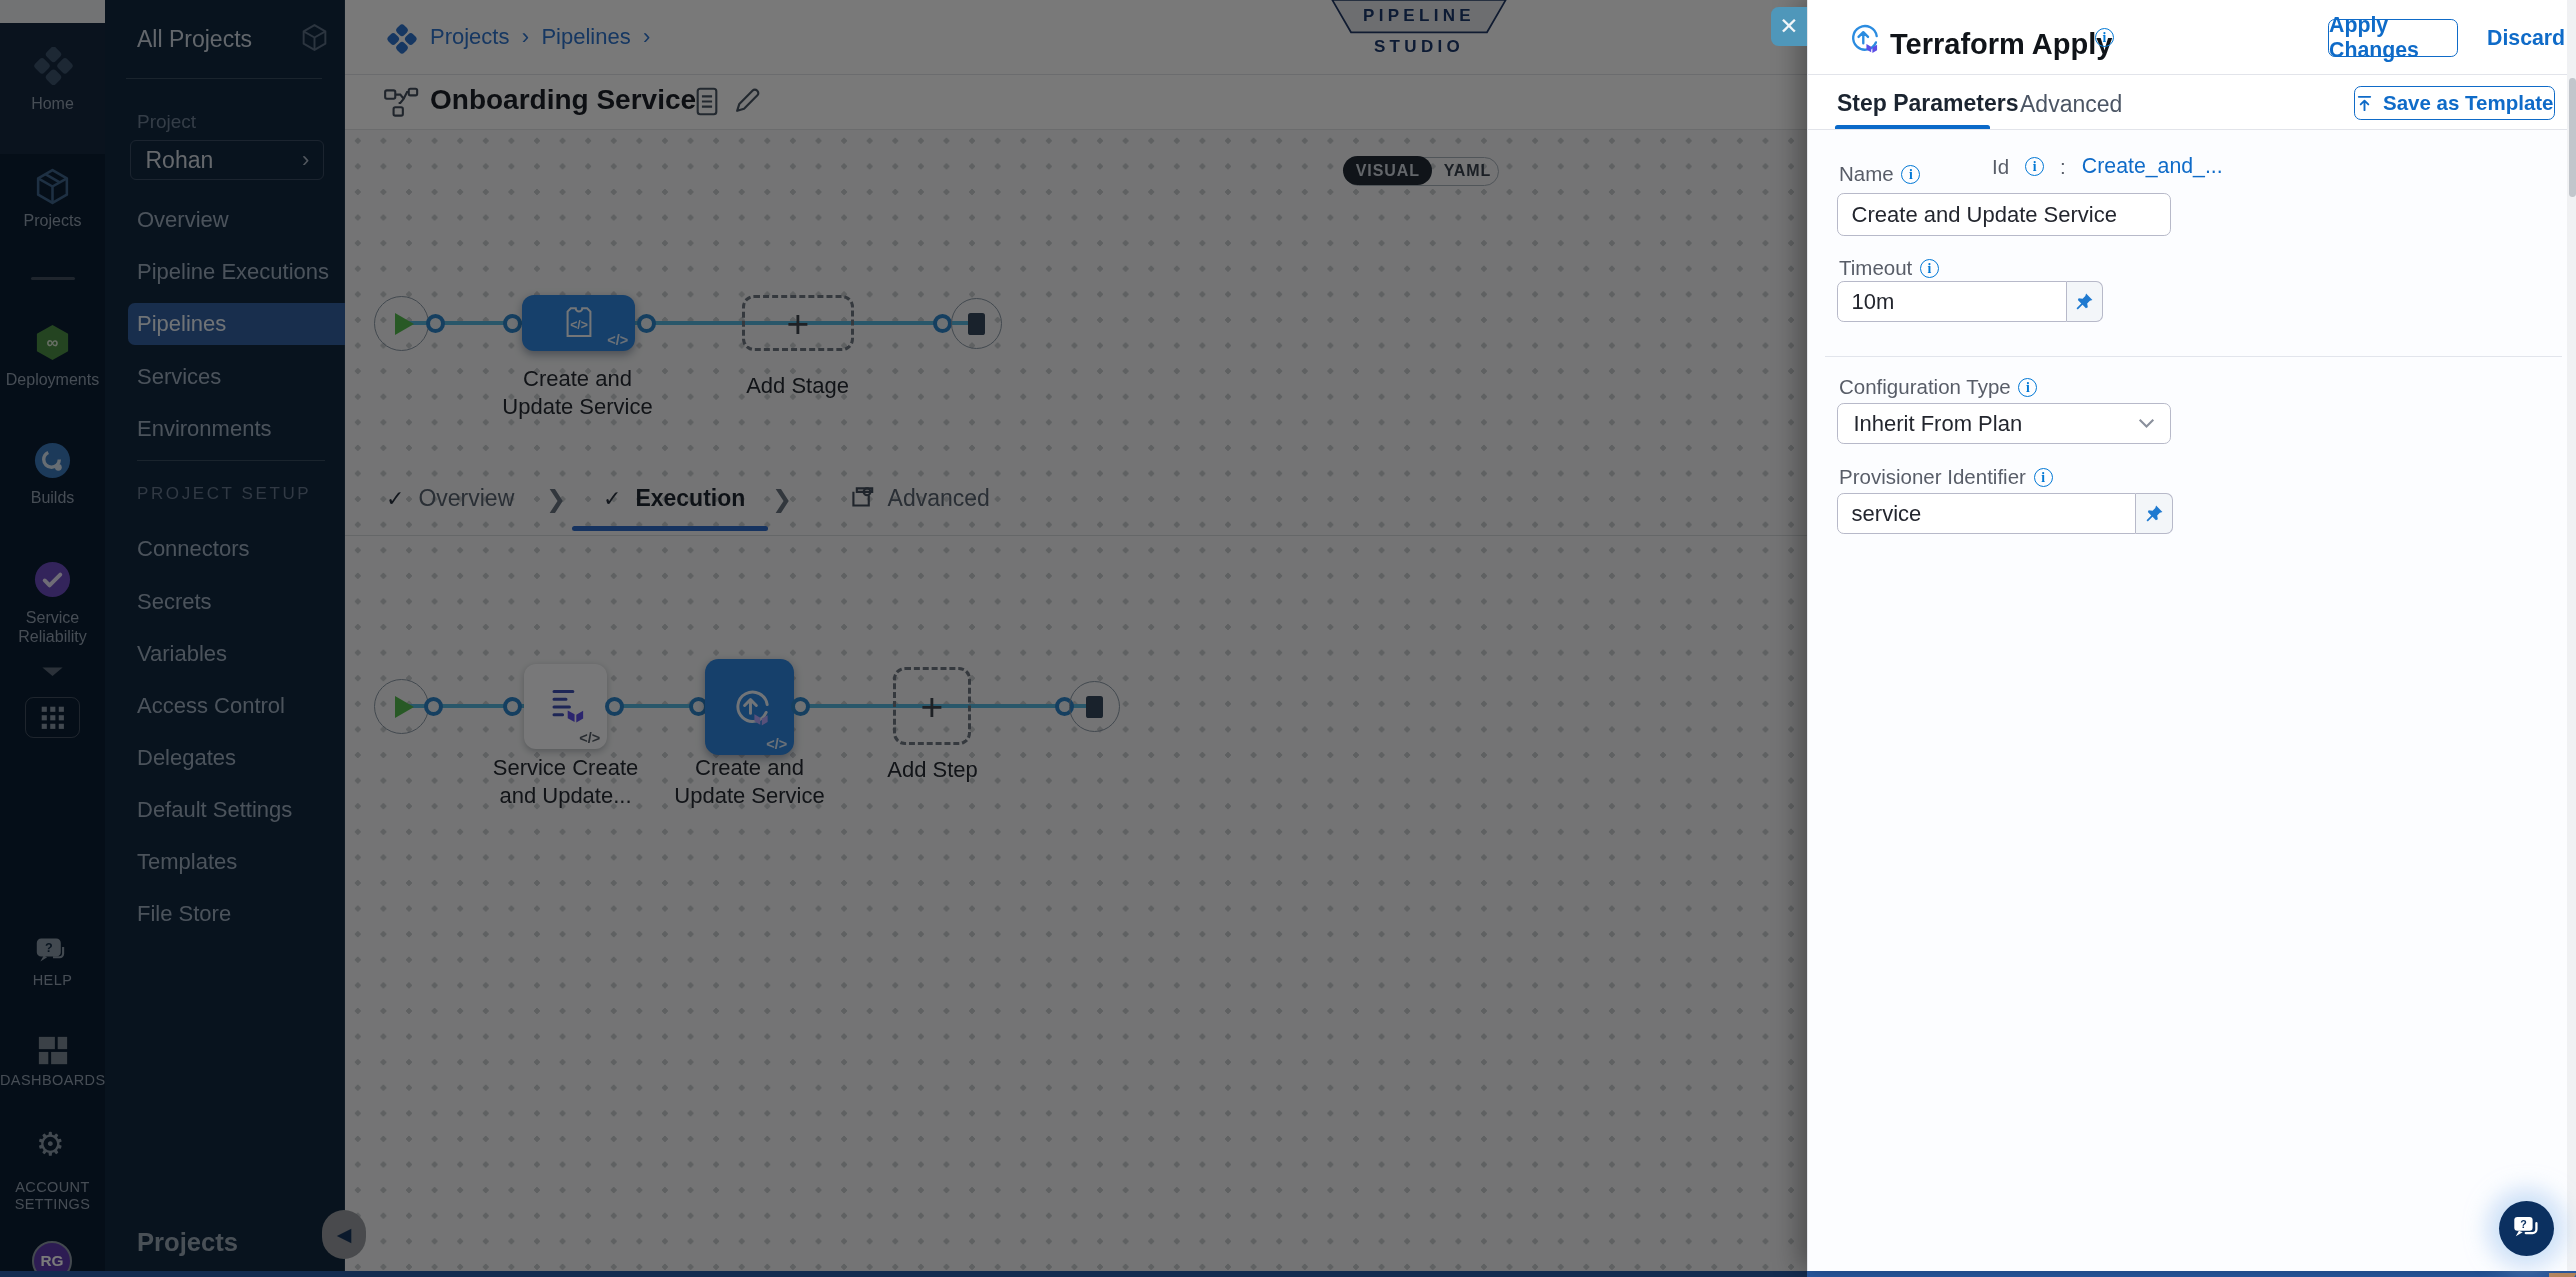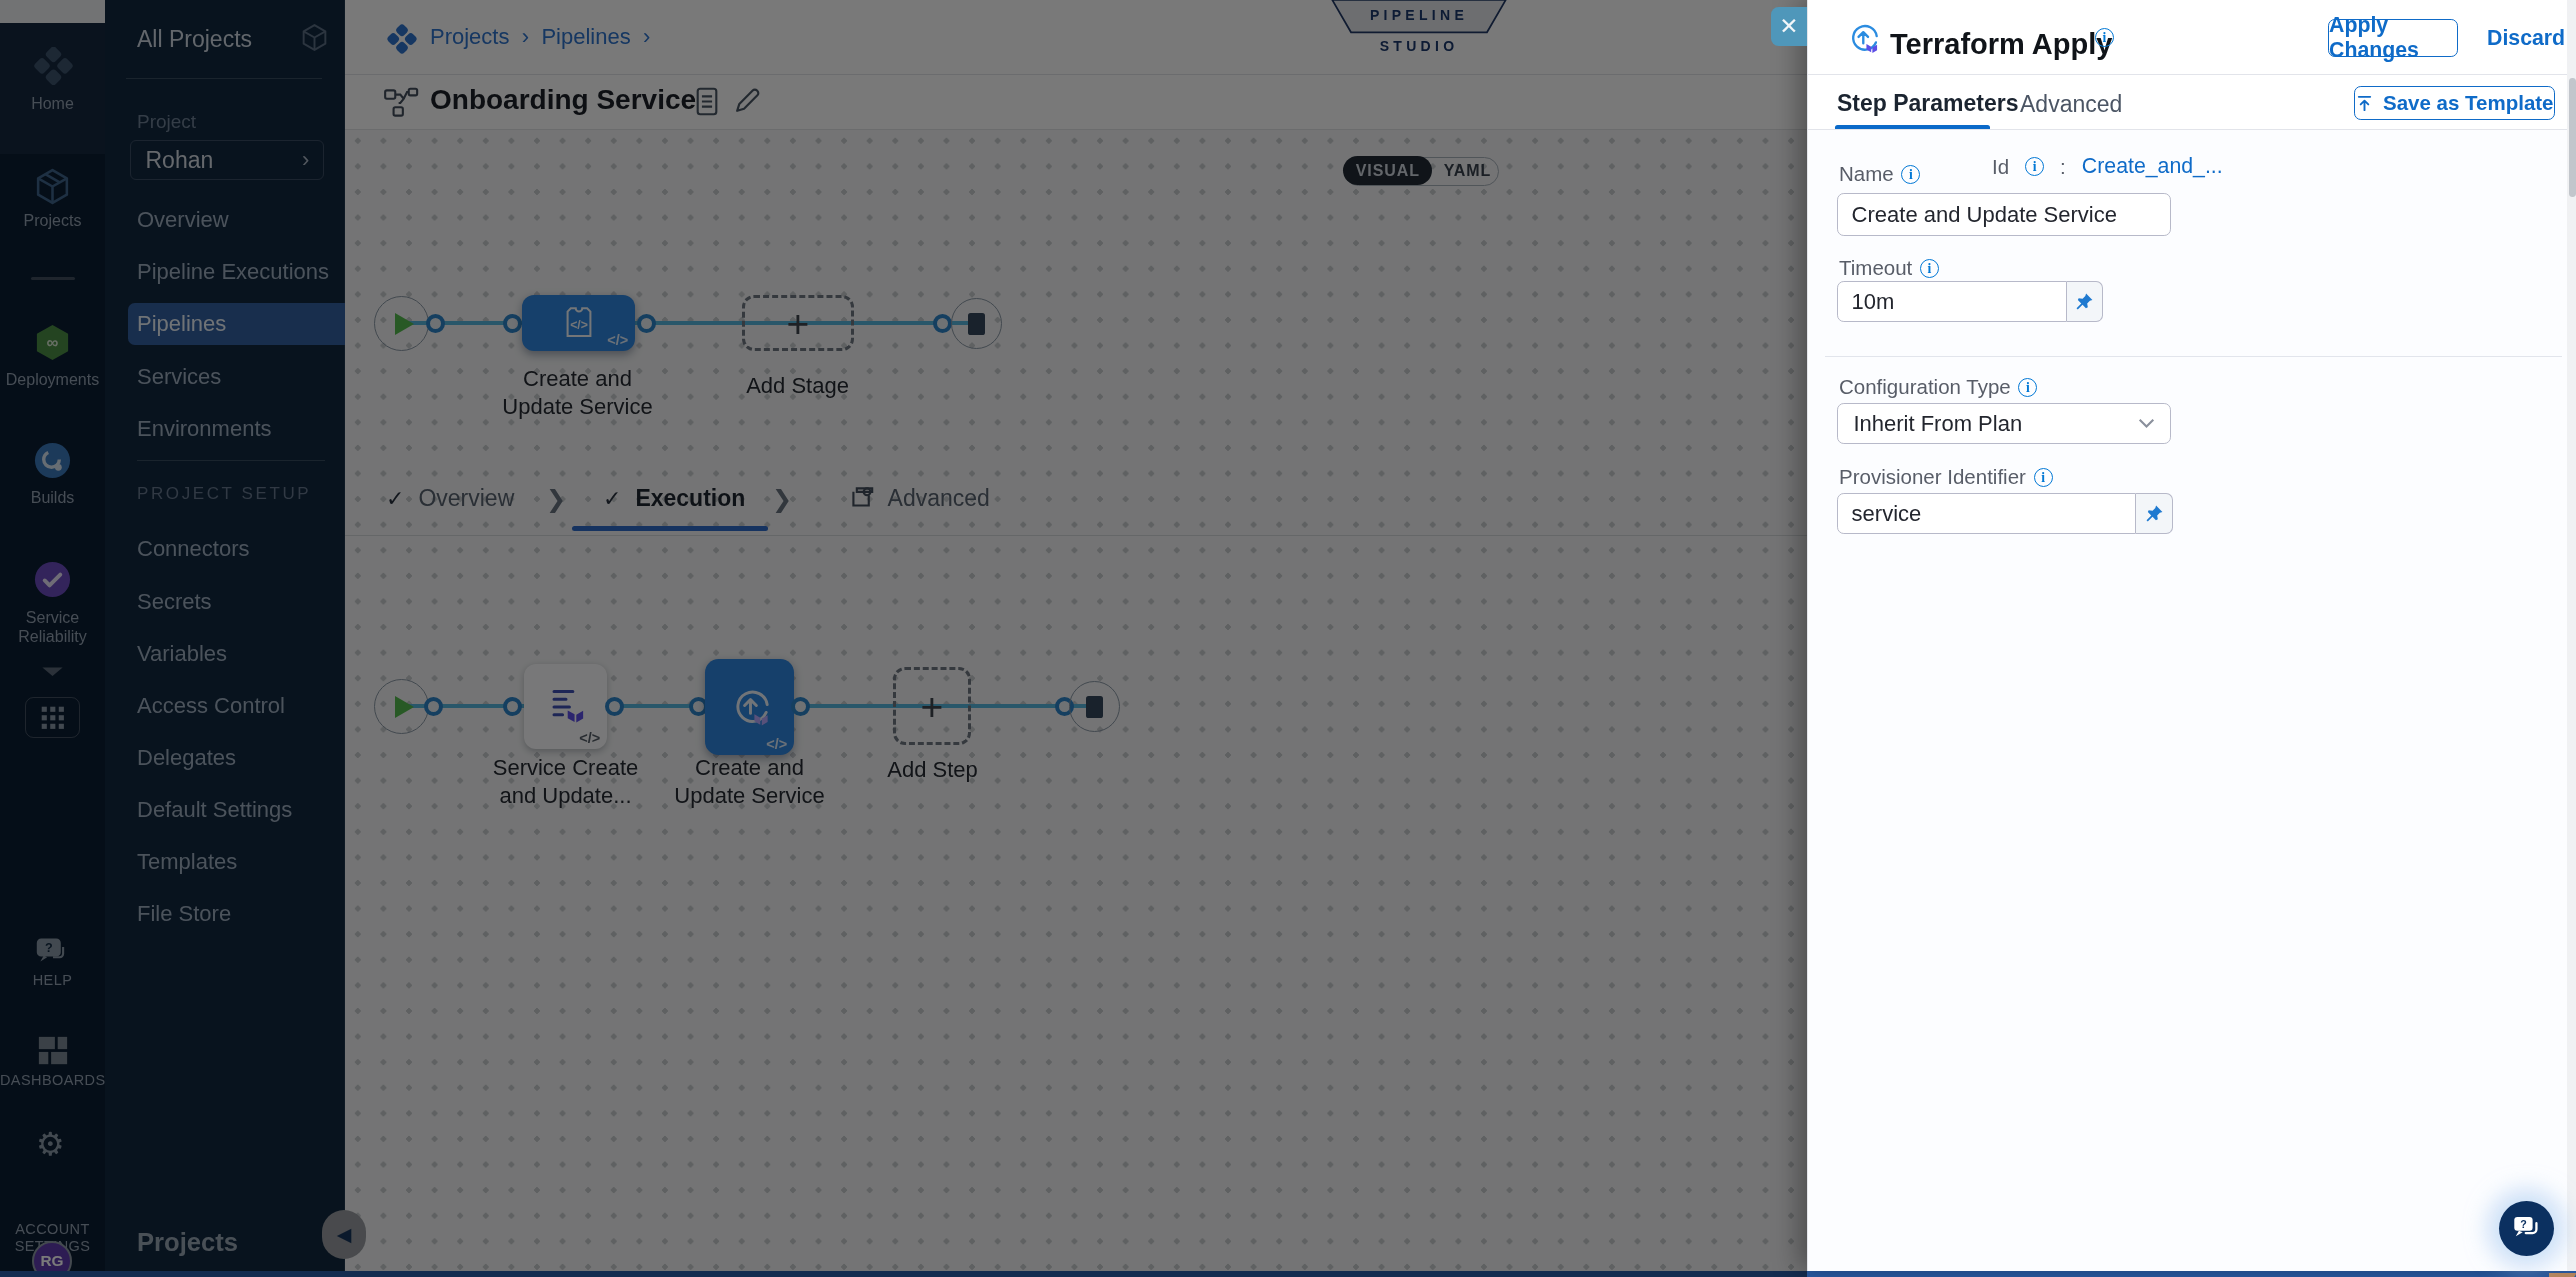--- a/index.html
+++ b/index.html
@@ -34,21 +34,21 @@
 
   
   #canvas{left:345px;top:0;width:1462px;height:1278px;background:#f2f3f4;z-index:1;
           background-image:radial-gradient(#c7cacd 2.6px, transparent 2.6px);background-size:25.6px 25.6px;}
   .hdr1{left:0;top:0;width:1462px;height:75px;background:#fdfdfd;border-bottom:0.9px solid #e0e2e5;}
   .hdr2{left:0;top:75px;width:1462px;height:55px;background:#fdfdfd;border-bottom:0.9px solid #dfe1e4;}
   .crumb{font-size:22px;color:#2f74cc;}
   .crumb-sep{font-size:22px;color:#2f74cc;padding:0 8.5px;}
   .page-title{font-size:28px;font-weight:bold;color:#1c2128;}
   .badge{left:986px;top:0;width:176px;height:34px;}
-  .badge-text{width:100%;text-align:center;font-size:14px;font-weight:bold;letter-spacing:4.3px;color:#1d3a6e;line-height:31px;}
+  .badge-text{width:100%;text-align:center;font-size:17px;font-weight:bold;letter-spacing:4.3px;color:#1d3a6e;line-height:31px;}
   .toggle{left:999px;top:82px;width:155px;height:29px;border:1.7px solid #a8b1bb;border-radius:14.5px;background:transparent;}
   .tg-visual{left:-1.7px;top:-1.7px;width:89px;height:29px;background:#222b36;border-radius:14.5px;color:#cfd6dd;
              font-size:16px;font-weight:bold;letter-spacing:0.9px;text-align:center;line-height:29px;}
   .tg-yaml{left:89px;top:0;width:67px;height:25.6px;color:#39424e;font-size:16px;font-weight:bold;letter-spacing:0.9px;text-align:center;line-height:25.6px;}
 
   
   .pline{height:4.3px;background:#57b7dd;border-radius:2.6px;top:0;}
   .ring{width:19px;height:19px;border:4.3px solid #2d84c8;background:#e8eef3;border-radius:50%;}
   .startnode{width:55px;height:55px;border:1.7px solid #8b98a6;border-radius:50%;display:flex;align-items:center;justify-content:center;}
   .play{width:0;height:0;border-left:19px solid #55bb4e;border-top:11px solid transparent;border-bottom:11px solid transparent;margin-left:5.1px;}
@@ -199,21 +199,21 @@
       <svg width="32" height="32" viewBox="0 0 34 34" fill="#7c8894">
         <rect x="2" y="2" width="17" height="13"></rect>
           <rect x="22" y="2" width="10" height="13"></rect>
         <rect x="2" y="18" width="10" height="13"></rect>
           <rect x="15" y="18" width="17" height="13"></rect>
       </svg>
     </div>
     <div class="abs rail-label small" style="top:1049px;">DASHBOARDS</div>
 
     <div class="abs" style="left:36px;top:1105px;font-size:32px;color:#8b99a8;line-height:1;">⚙</div>
-    <div class="abs rail-label small" style="top:1198px;line-height:17px;">
+    <div class="abs rail-label small" style="top:1156px;line-height:17px;">
       <span>ACCOUNT</span><br>
       <span>SETTINGS</span>
     </div>
 
     <div class="abs avatar">RG</div>
   </div>
 
   <div id="sidebar" class="abs">
     <div class="abs sb-top">All Projects</div>
     <div class="abs" style="left:194px;top:22px;">

